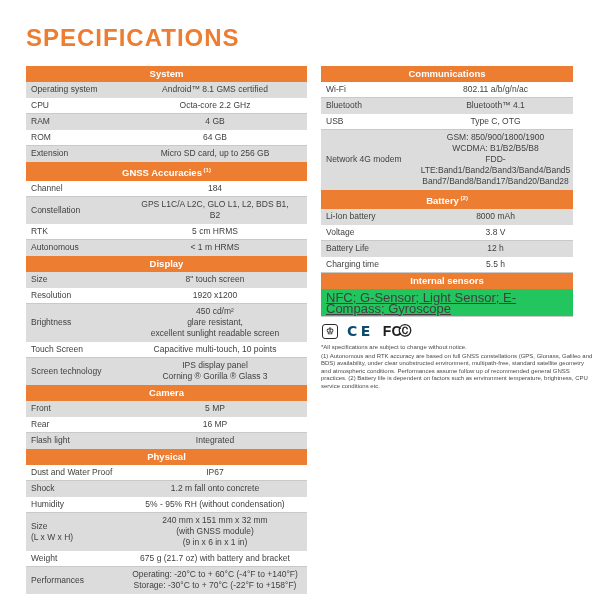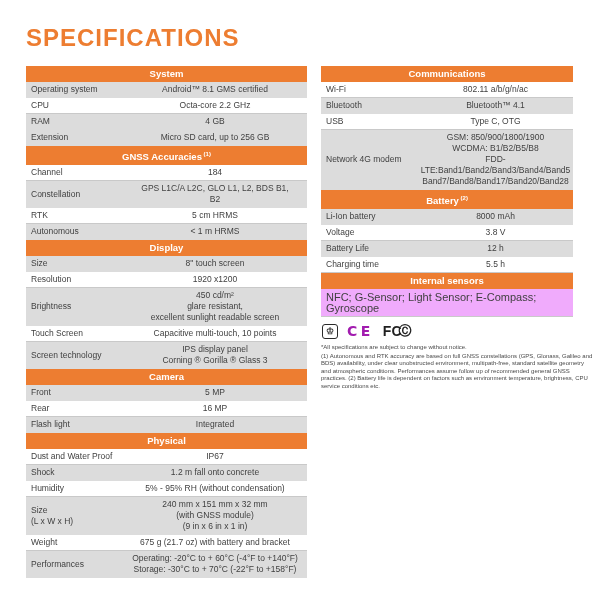--- a/index.html
+++ b/index.html
@@ -42,38 +42,39 @@
     font-size: 8.5px; line-height: 11px;
   }
   .row .value {
     flex: 1 1 auto;
     font-size: 8.5px; line-height: 11px;
     padding-right: 2px;
   }
   .value .vline { white-space: nowrap; text-align: center; }
 
   .full-row {
-    background: #f0abfc;
+    background: #22c55e;
     border-bottom: 1px solid #c9c9c9;
-    font-size: 11px; line-height: 11px;
+    font-size: 13px; line-height: 11px;
     padding: 2.5px 0 2.5px 5px;
+    text-decoration: underline;
   }
 
   .certs {
     display: flex; align-items: center; gap: 9px;
     margin: 5px 0 4px 1px; height: 18px;
   }
   .cert-badge {
     display: inline-flex; align-items: center; justify-content: center;
     width: 14px; height: 13px;
     border: 1.3px solid #2a2a2a; border-radius: 3px;
     font-size: 9px; line-height: 9px; color: #2a2a2a; font-weight: bold;
   }
   .cert-ce {
-    font-size: 14px; font-weight: bold; color: #a21caf;
+    font-size: 14px; font-weight: bold; color: #0c4a6e;
     letter-spacing: 3.5px; font-family: "DejaVu Sans", sans-serif;
   }
   .cert-fcc {
     font-size: 14px; font-weight: bold; color: #1f1f1f;
     letter-spacing: 0px; display: inline-flex; align-items: center;
   }
   .cert-fcc .fcc-c { font-size: 13px; margin-left: -3px; font-weight: bold; }
 
   .footnotes { width: 272px; color: #4a4a4a; }
   .footnotes p { margin: 0 0 1px 0; font-size: 6px; line-height: 7.5px; }
@@ -103,20 +104,28 @@
             <div class="value">
               <div class="vline">Octa-core 2.2 GHz</div>
             </div>
           </div>
           <div class="row shaded">
             <div class="label">
               <div>RAM</div>
             </div>
             <div class="value">
               <div class="vline">4 GB</div>
+            </div>
+          </div>
+          <div class="row">
+            <div class="label">
+              <div>ROM</div>
+            </div>
+            <div class="value">
+              <div class="vline">64 GB</div>
             </div>
           </div>
           <div class="row shaded">
             <div class="label">
               <div>Extension</div>
             </div>
             <div class="value">
               <div class="vline">Micro SD card, up to 256 GB</div>
             </div>
           </div>

